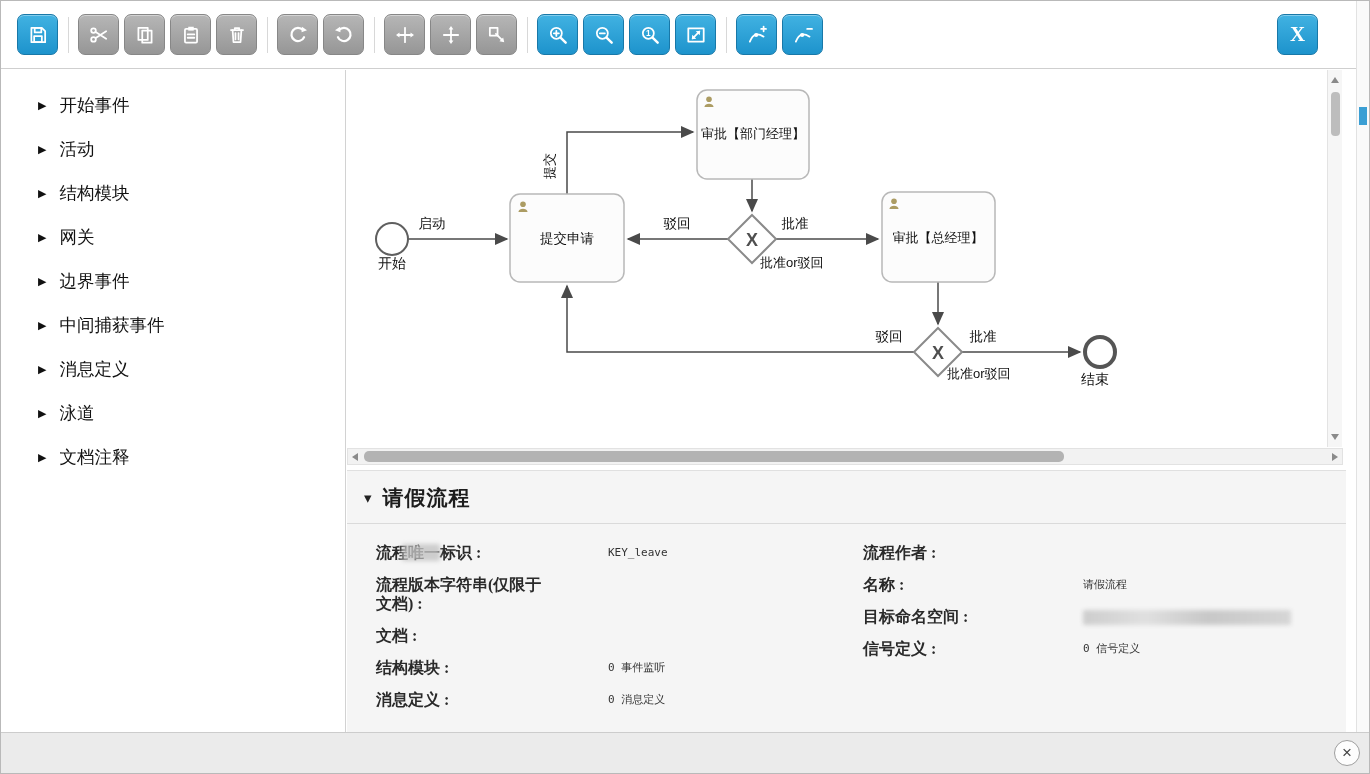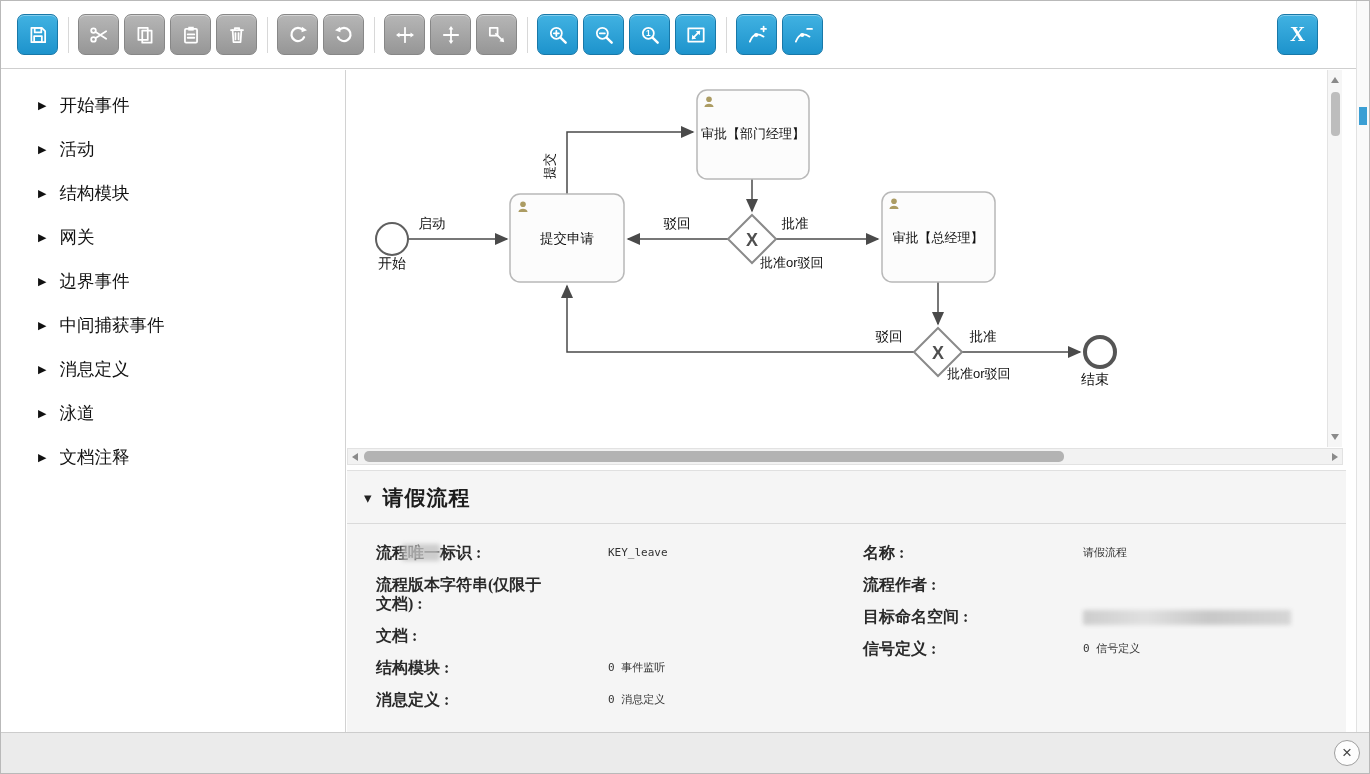--- a/index.html
+++ b/index.html
@@ -361,24 +361,24 @@
         </div>
         <div class="prow">
           <span class="plabel"><span>结构模块 :</span></span><span class="pvalue">0 事件监听</span>
         </div>
         <div class="prow">
           <span class="plabel"><span>消息定义 :</span></span><span class="pvalue">0 消息定义</span>
         </div>
       </div>
       <div class="pcol2">
         <div class="prow">
+          <span class="plabel"><span>流程作者 :</span></span><span class="pvalue"></span>
+        </div>
+        <div class="prow">
           <span class="plabel"><span>名称 :</span></span><span class="pvalue">请假流程</span>
-        </div>
-        <div class="prow">
-          <span class="plabel"><span>流程作者 :</span></span><span class="pvalue"></span>
         </div>
         <div class="prow">
           <span class="plabel"><span>目标命名空间 :</span></span><span class="redacted-block"></span>
         </div>
         <div class="prow">
           <span class="plabel"><span>信号定义 :</span></span><span class="pvalue">0 信号定义</span>
         </div>
       </div>
     </div>
   </div>

